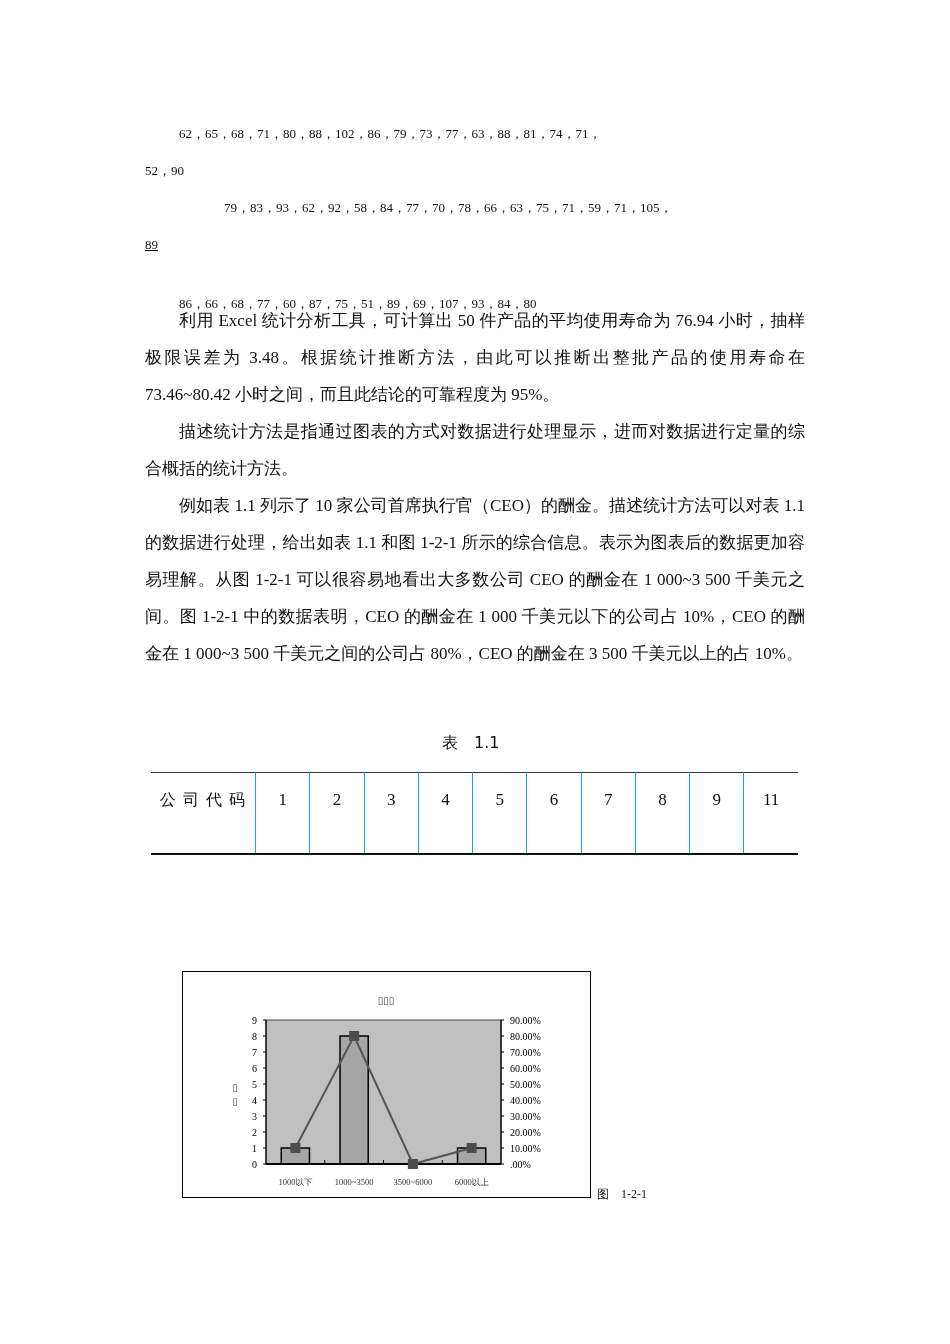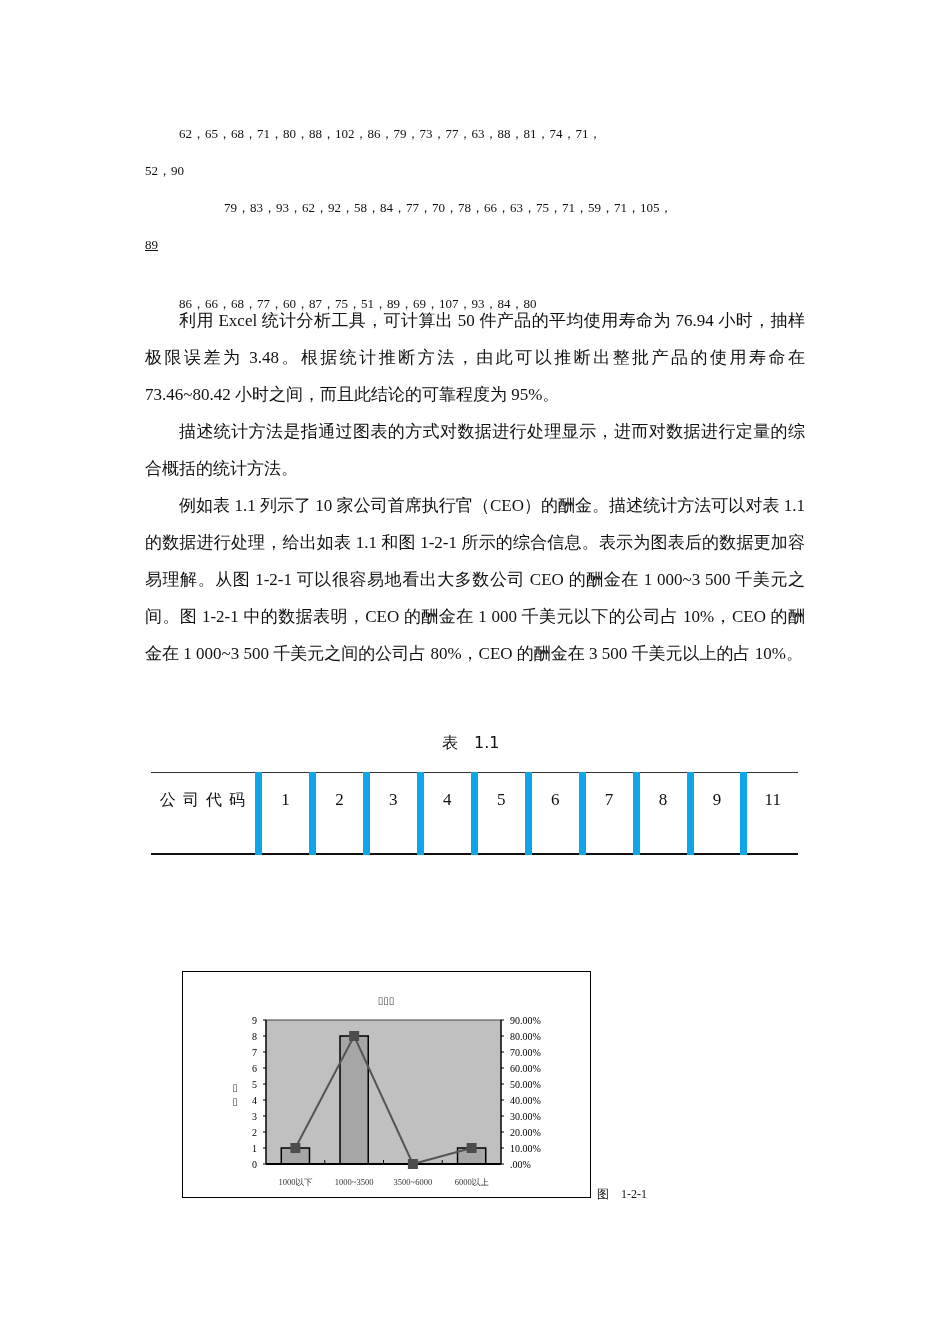--- a/index.html
+++ b/index.html
@@ -4,21 +4,21 @@
 <style>
   html, body { margin: 0; padding: 0; background: #ffffff; }
   body { width: 950px; height: 1344px; position: relative; overflow: hidden;
          font-family: "Liberation Serif", "DejaVu Serif", serif; color: #111; }
   .para { position: absolute; left: 145px; width: 660px; font-size: 17px; line-height: 37px;
           text-align: justify; text-indent: 34px; }
   .line { position: absolute; left: 145px; font-size: 13px; line-height: 20px; white-space: nowrap; }
   .caption { position: absolute; font-family: "DejaVu Sans", "Liberation Sans", sans-serif; font-size: 16px; }
   table.t11 { position: absolute; left: 151px; top: 772px; width: 647px; border-collapse: collapse;
               font-size: 17px; table-layout: fixed; }
-  table.t11 td { border-left: 1px solid #333; border-right: 7px solid #0ea5e9; text-align: center;
+  table.t11 td { border-left: 1px solid #333; border-right: 1px solid #0ea5e9; text-align: center;
                  vertical-align: top; padding: 8px 2px 0 2px; line-height: 37px; word-break: break-all; }
   table.t11 tr:first-child td { border-top: 1px solid #222; height: 72px; }
   table.t11 tr:last-child td { border-top: 1px solid #333; border-bottom: 2.5px solid #111; height: 72px; }
   table.t11 td:first-child { border-left: none; width: 100px; font-family: "DejaVu Sans", sans-serif;
                              font-size: 16px; letter-spacing: 1px; }
   table.t11 td:last-child { border-right: none; }
   .chart-frame { position: absolute; left: 182px; top: 971px; width: 407px; height: 225px;
                  border: 1px solid #000; background: #fff; }
   .fig-caption { position: absolute; left: 597px; top: 1186px; font-size: 12px; white-space: nowrap; }
   svg text { font-family: "Liberation Serif", "DejaVu Serif", serif; }

